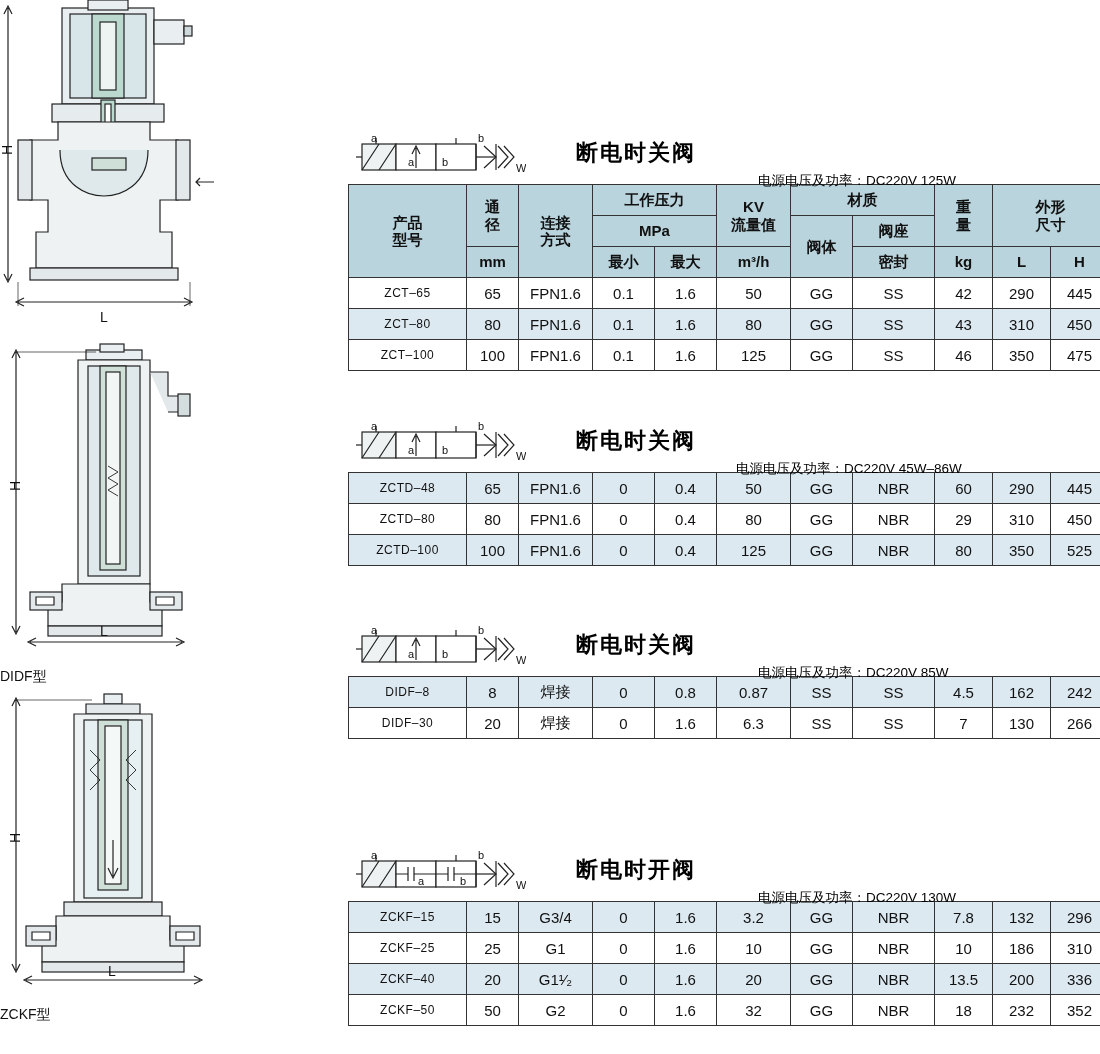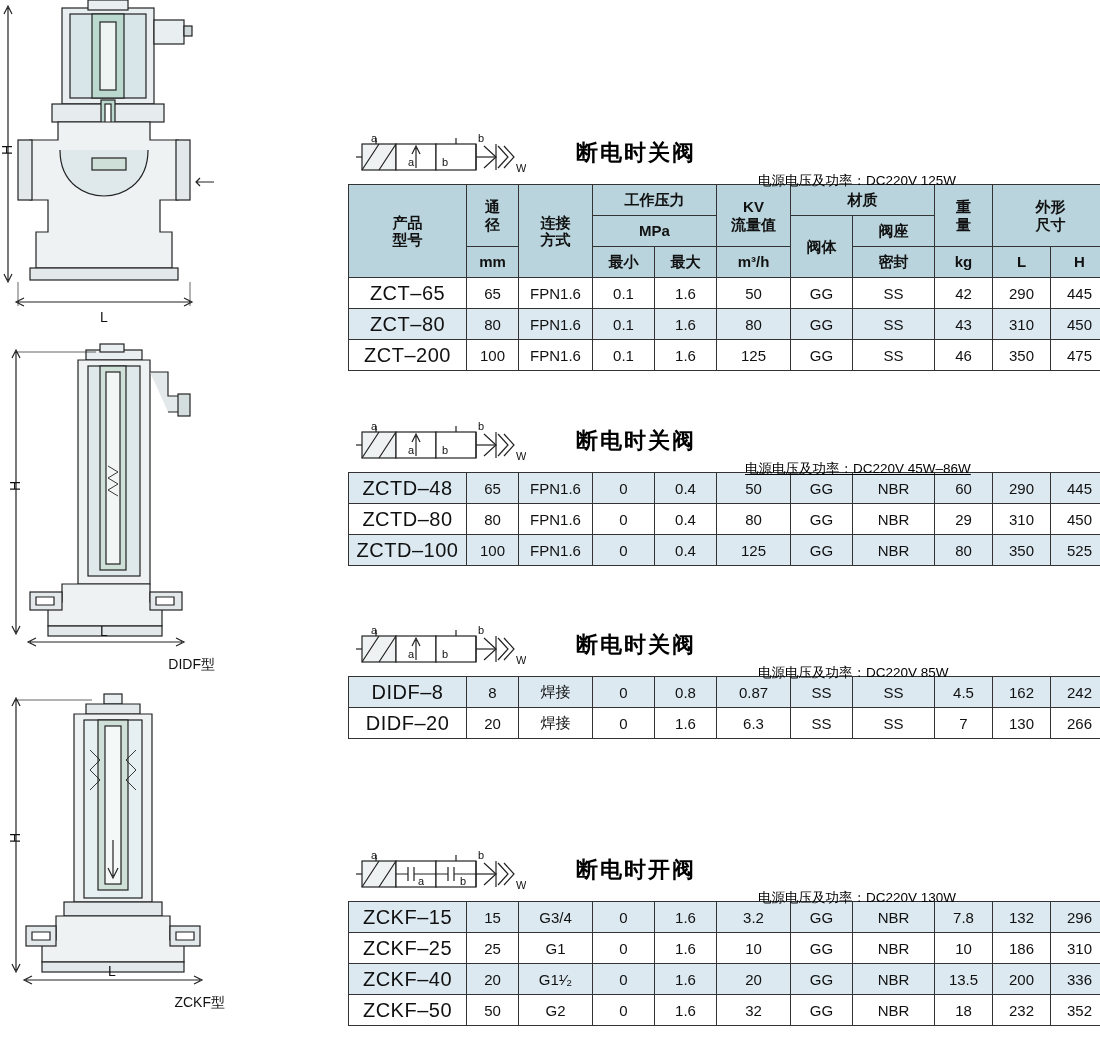--- a/index.html
+++ b/index.html
@@ -10,41 +10,41 @@
     color:#1a1a1a;
     position:relative;
     overflow:hidden;
   }
   .page{position:relative;width:1100px;height:1054px;}
 
   
   .diagrams{position:absolute;left:0;top:0;width:340px;height:1054px;}
   .dwg{position:absolute;}
   .dwg-caption{
-    text-align:right;font-size:14px;color:#111;margin-top:4px;
+    text-align:left;font-size:14px;color:#111;margin-top:16px;
   }
 
   
   .block{position:absolute;left:348px;width:740px;}
 
   .blk-head{position:relative;height:56px;}
   .symbol{
     position:absolute;left:8px;top:6px;width:170px;height:44px;
   }
   .title{
     position:absolute;left:228px;top:10px;
     font-size:22px;font-weight:bold;letter-spacing:2px;
     font-family:"DejaVu Sans","Liberation Sans",sans-serif;
     color:#000;
   }
   .power{
     position:absolute;left:410px;top:16px;
     font-size:13.5px;color:#000;white-space:nowrap;margin-top:28px;
   }
-  .power.wide{left:397px;text-decoration:underline;}
+  .power.wide{left:388px;}
 
   table.spec{
     border-collapse:collapse;
     table-layout:fixed;
     width:740px;
     font-size:15px;
   }
   table.spec td, table.spec th{
     border:1px solid #333;
     text-align:center;
@@ -55,21 +55,21 @@
     color:#111;
   }
   table.spec thead td{
     background:#b9d4dd;
     font-weight:bold;
     font-size:15px;
     line-height:1.15;
   }
   table.spec tbody td{background:#ffffff;}
   table.spec tbody tr.alt td{background:#dce9f1;}
-  td.model{font-size:20px;letter-spacing:0.5px;}
+  td.model{font-size:12px;letter-spacing:0.5px;}
 
   
   .c-model{width:118px;}
   .c-dn{width:52px;}
   .c-conn{width:74px;}
   .c-min{width:62px;}
   .c-max{width:62px;}
   .c-kv{width:74px;}
   .c-body{width:62px;}
   .c-seat{width:82px;}
@@ -316,21 +316,21 @@
           <td>0.1</td>
           <td>1.6</td>
           <td>80</td>
           <td>GG</td>
           <td>SS</td>
           <td>43</td>
           <td>310</td>
           <td>450</td>
         </tr>
         <tr>
-          <td class="model">ZCT–200</td>
+          <td class="model">ZCT–100</td>
           <td>100</td>
           <td>FPN1.6</td>
           <td>0.1</td>
           <td>1.6</td>
           <td>125</td>
           <td>GG</td>
           <td>SS</td>
           <td>46</td>
           <td>350</td>
           <td>475</td>
@@ -477,21 +477,21 @@
           <td>0</td>
           <td>0.8</td>
           <td>0.87</td>
           <td>SS</td>
           <td>SS</td>
           <td>4.5</td>
           <td>162</td>
           <td>242</td>
         </tr>
         <tr>
-          <td class="model">DIDF–20</td>
+          <td class="model">DIDF–30</td>
           <td>20</td>
           <td>焊接</td>
           <td>0</td>
           <td>1.6</td>
           <td>6.3</td>
           <td>SS</td>
           <td>SS</td>
           <td>7</td>
           <td>130</td>
           <td>266</td>

